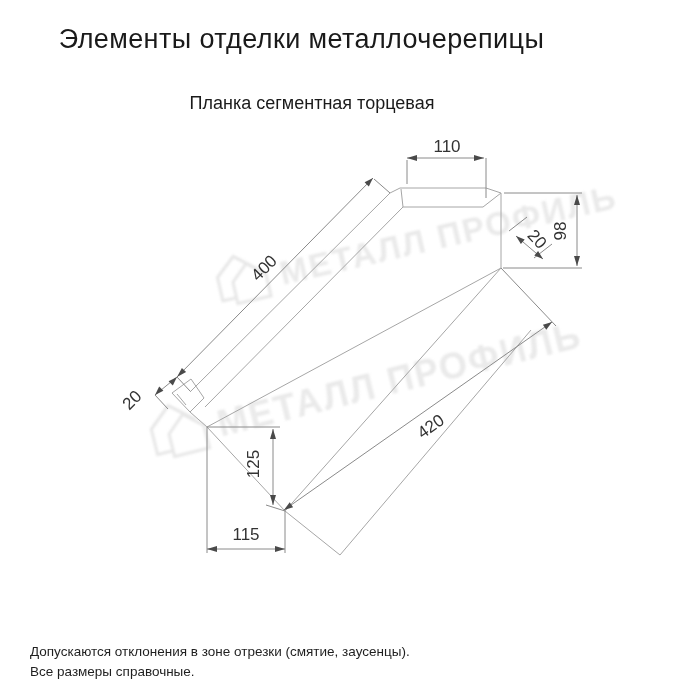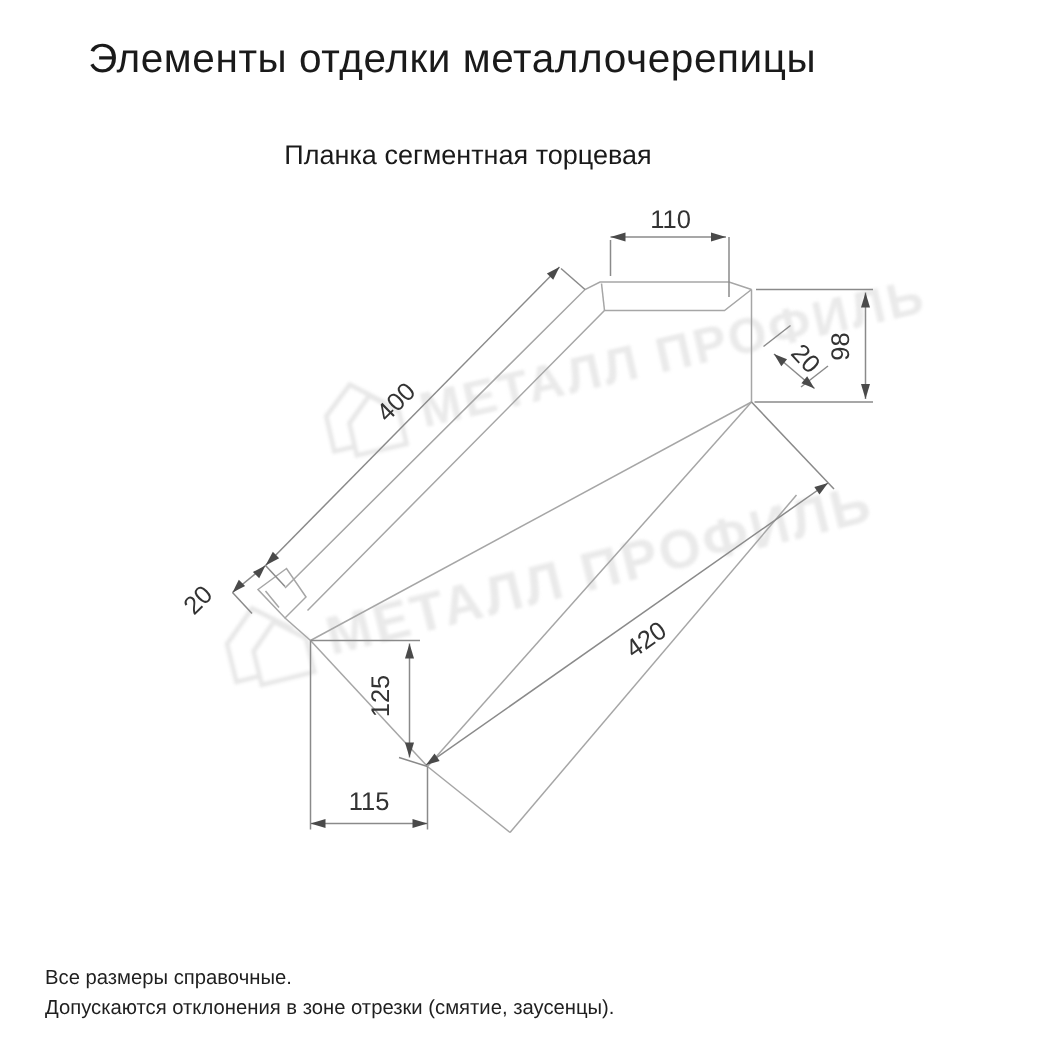--- a/index.html
+++ b/index.html
@@ -109,17 +109,17 @@
       <text class="dimtxt" x="533" y="243" transform="rotate(47,533,243)">20</text>
       <text class="dimtxt" x="268" y="272" transform="rotate(-45,268,272)">400</text>
       <text class="dimtxt" x="136" y="404" transform="rotate(-45,136,404)">20</text>
       <text class="dimtxt" x="259" y="464" transform="rotate(-90,259,464)">125</text>
       <text class="dimtxt" x="434" y="431" transform="rotate(-35,434,431)">420</text>
       <text class="dimtxt" x="246" y="540">115</text>
     </g>
   </svg>
 
   <div class="footer">
+    <div>Допускаются отклонения в зоне отрезки (смятие, заусенцы).</div>
     <div>Все размеры справочные.</div>
-    <div>Допускаются отклонения в зоне отрезки (смятие, заусенцы).</div>
   </div>
 
 </div>
 
 </body></html>

